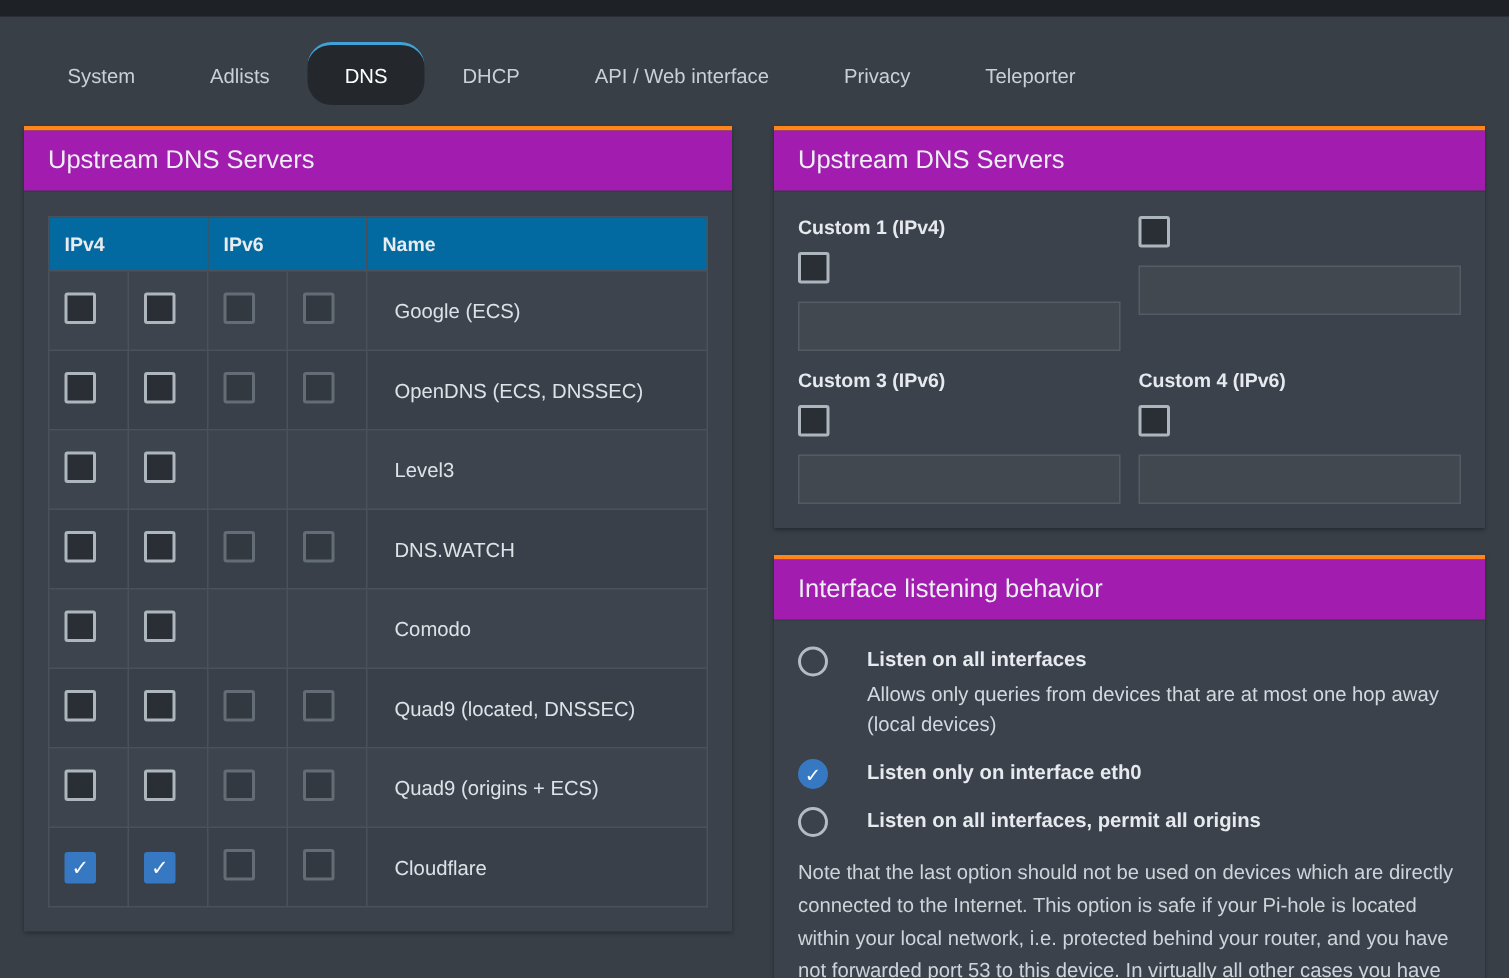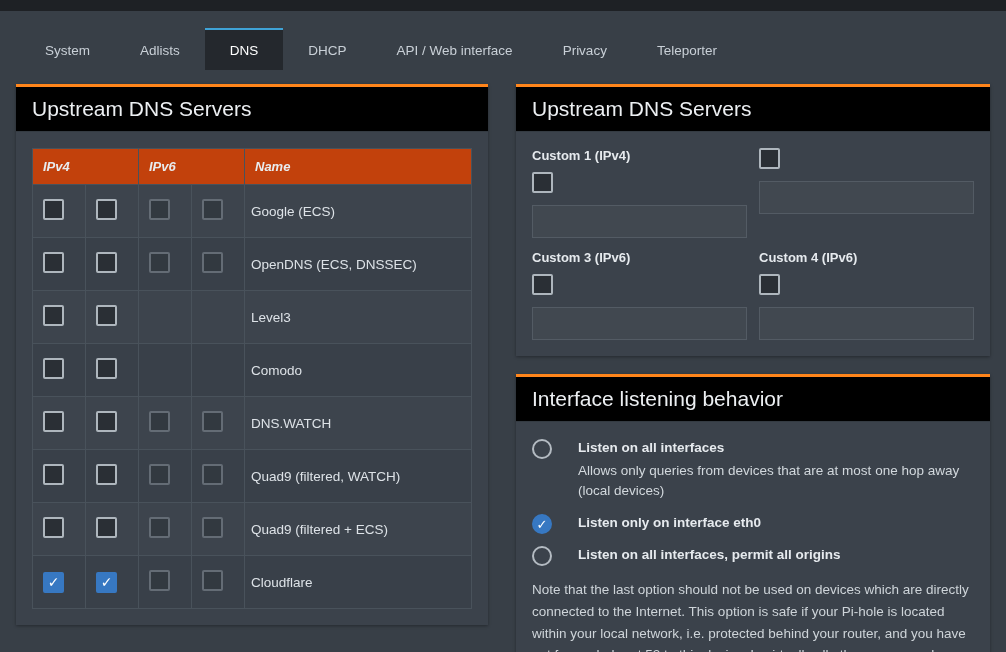--- a/index.html
+++ b/index.html
@@ -15,43 +15,43 @@
     font-family:"Liberation Sans","DejaVu Sans",sans-serif;
     color:#d5dbe0;font-size:13.5px;
   }
   .topbar{height:11px;background:#1e2125;width:100%;}
   
   .tabbar{display:flex;align-items:stretch;padding:17px 0 0 20px;height:59px;text-align:center;}
   .tab{
     padding:13px 25px 12px 25px;color:#c9d0d7;cursor:pointer;
     border-top:2px solid transparent;white-space:nowrap;
   }
-  .tab.active{background:#24282d;border-top:2px solid var(--tab-active-border);color:#fff;}
+  .tab.active{background:#24282d;border-top:2px solid var(--tab-active-border);color:#fff;border-radius:16px;}
   
   .content{display:flex;gap:28px;padding:14px 16px 0 16px;align-items:flex-start;}
   .col-left{width:472px;flex:none;}
   .col-right{width:474px;flex:none;display:flex;flex-direction:column;gap:18px;}
   .panel{
     background:#3b424b;border-top:3px solid var(--accent-orange);
     box-shadow:0 1px 3px rgba(0,0,0,.35);
   }
   .panel-header{
-    padding:10px 16px;font-size:21px;color:#eceff2;background:#000000;
+    padding:10px 16px;font-size:17px;color:#eceff2;background:#a21caf;
     border-bottom:1px solid #343b42;
   }
   .panel-body{padding:16px;}
   
   table.dns{border-collapse:collapse;width:100%;}
   table.dns th,table.dns td{border:1px solid #49525b;}
   table.dns thead th{
     text-align:left;font-size:13px;color:#e8ecef;font-weight:bold;
-    padding:10px 10px;background:#c2410c;font-style:italic;
+    padding:10px 10px;background:#0369a1;
   }
   table.dns td.cb-cell{width:53px;padding:14px 0 14px 10px;vertical-align:middle;}
-  table.dns td.name-cell{padding:10px 6px;color:#dde2e7;margin-top:39px;}
+  table.dns td.name-cell{padding:10px 18px;color:#dde2e7;margin-top:39px;}
   table.dns tbody tr:nth-child(odd){background:#3d444d;}
   table.dns tbody tr:nth-child(even){background:#394049;}
   
   .cb{
     display:inline-flex;align-items:center;justify-content:center;
     width:21px;height:21px;border:2px solid #aeb6bd;border-radius:2px;
     background:#2a2f35;cursor:pointer;flex:none;
   }
   .cb.v6{border-color:#646c75;background:#323940;}
   .cb.checked{background:var(--accent-blue);border-color:var(--accent-blue);}
@@ -126,44 +126,44 @@
               <tr>
                 <td class="cb-cell"><span class="cb"></span></td>
                 <td class="cb-cell"><span class="cb"></span></td>
                 <td class="cb-cell"></td>
                 <td class="cb-cell"></td>
                 <td class="name-cell">Level3</td>
               </tr>
               <tr>
                 <td class="cb-cell"><span class="cb"></span></td>
                 <td class="cb-cell"><span class="cb"></span></td>
+                <td class="cb-cell"><span class="cb v6"></span></td>
+                <td class="cb-cell"><span class="cb v6"></span></td>
+                <td class="name-cell">DNS.WATCH</td>
+              </tr>
+              <tr>
+                <td class="cb-cell"><span class="cb"></span></td>
+                <td class="cb-cell"><span class="cb"></span></td>
                 <td class="cb-cell"></td>
                 <td class="cb-cell"></td>
                 <td class="name-cell">Comodo</td>
               </tr>
               <tr>
                 <td class="cb-cell"><span class="cb"></span></td>
                 <td class="cb-cell"><span class="cb"></span></td>
                 <td class="cb-cell"><span class="cb v6"></span></td>
                 <td class="cb-cell"><span class="cb v6"></span></td>
-                <td class="name-cell">DNS.WATCH</td>
-              </tr>
-              <tr>
-                <td class="cb-cell"><span class="cb"></span></td>
-                <td class="cb-cell"><span class="cb"></span></td>
-                <td class="cb-cell"><span class="cb v6"></span></td>
-                <td class="cb-cell"><span class="cb v6"></span></td>
-                <td class="name-cell">Quad9 (filtered, WATCH)</td>
-              </tr>
-              <tr>
-                <td class="cb-cell"><span class="cb"></span></td>
-                <td class="cb-cell"><span class="cb"></span></td>
-                <td class="cb-cell"><span class="cb v6"></span></td>
-                <td class="cb-cell"><span class="cb v6"></span></td>
-                <td class="name-cell">Quad9 (filtered + ECS)</td>
+                <td class="name-cell">Quad9 (located, DNSSEC)</td>
+              </tr>
+              <tr>
+                <td class="cb-cell"><span class="cb"></span></td>
+                <td class="cb-cell"><span class="cb"></span></td>
+                <td class="cb-cell"><span class="cb v6"></span></td>
+                <td class="cb-cell"><span class="cb v6"></span></td>
+                <td class="name-cell">Quad9 (origins + ECS)</td>
               </tr>
               <tr>
                 <td class="cb-cell"><span class="cb checked"></span></td>
                 <td class="cb-cell"><span class="cb checked"></span></td>
                 <td class="cb-cell"><span class="cb v6"></span></td>
                 <td class="cb-cell"><span class="cb v6"></span></td>
                 <td class="name-cell">Cloudflare</td>
               </tr>
             </tbody>
         </table>

